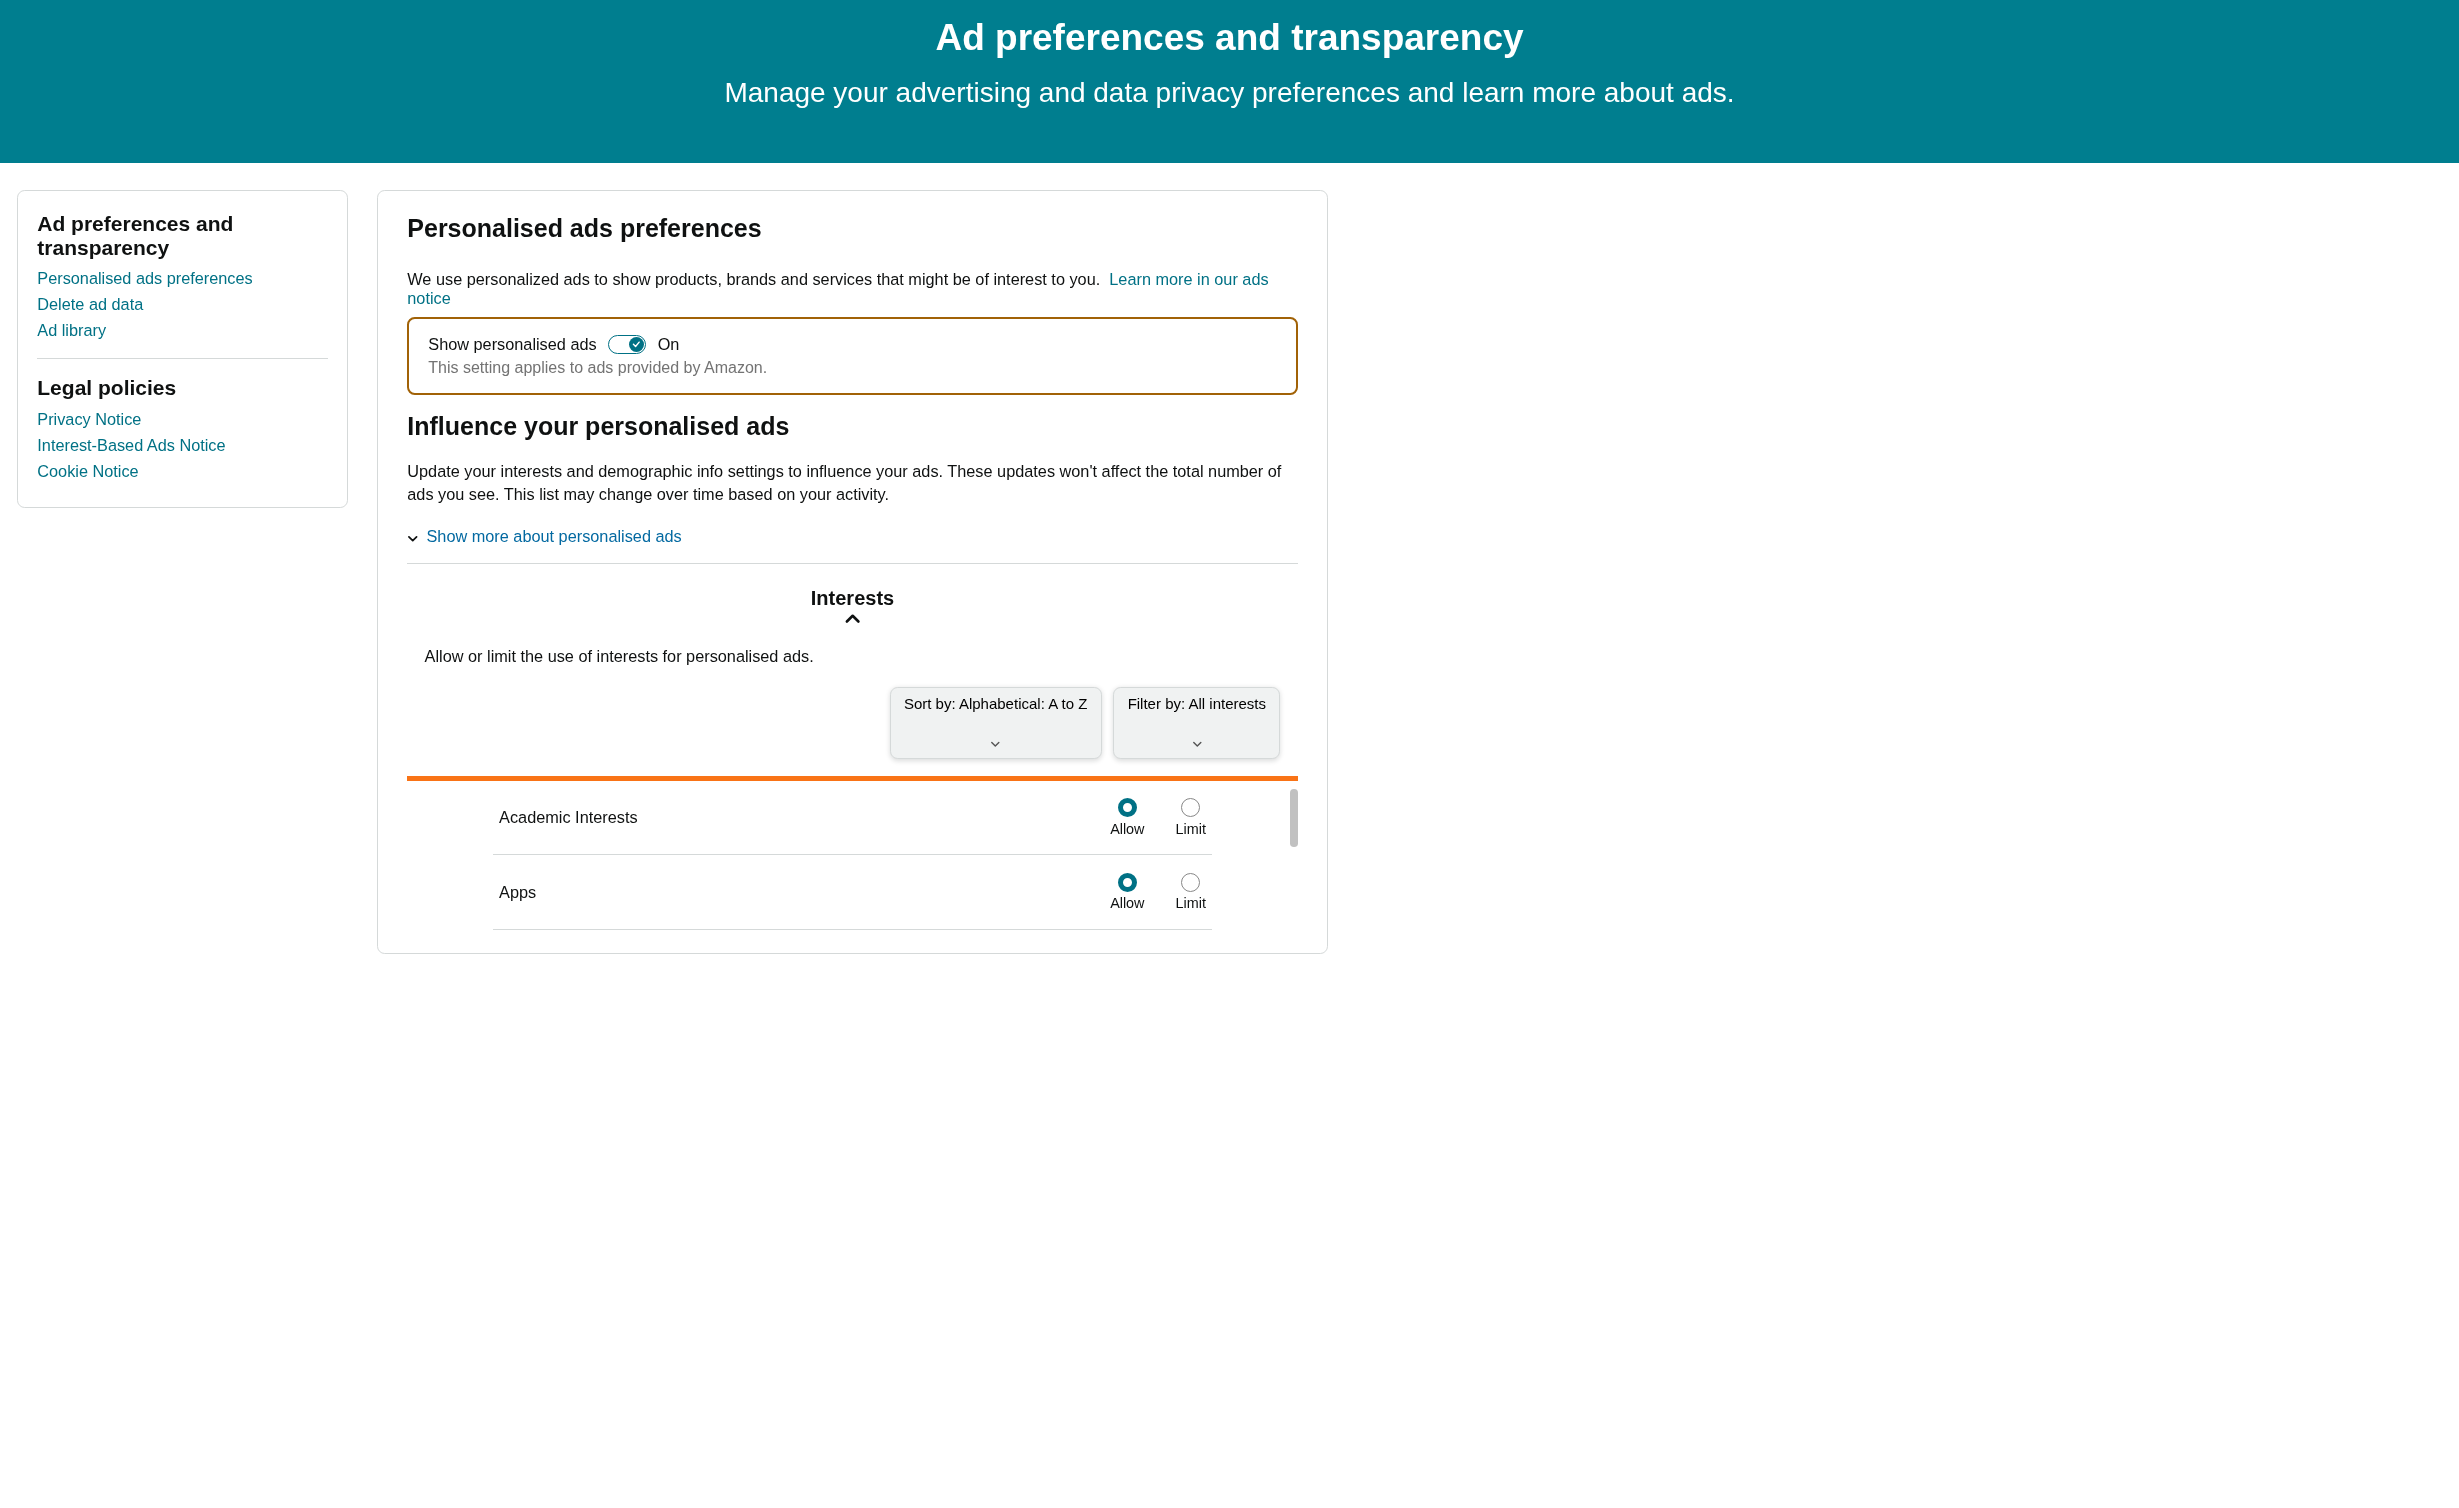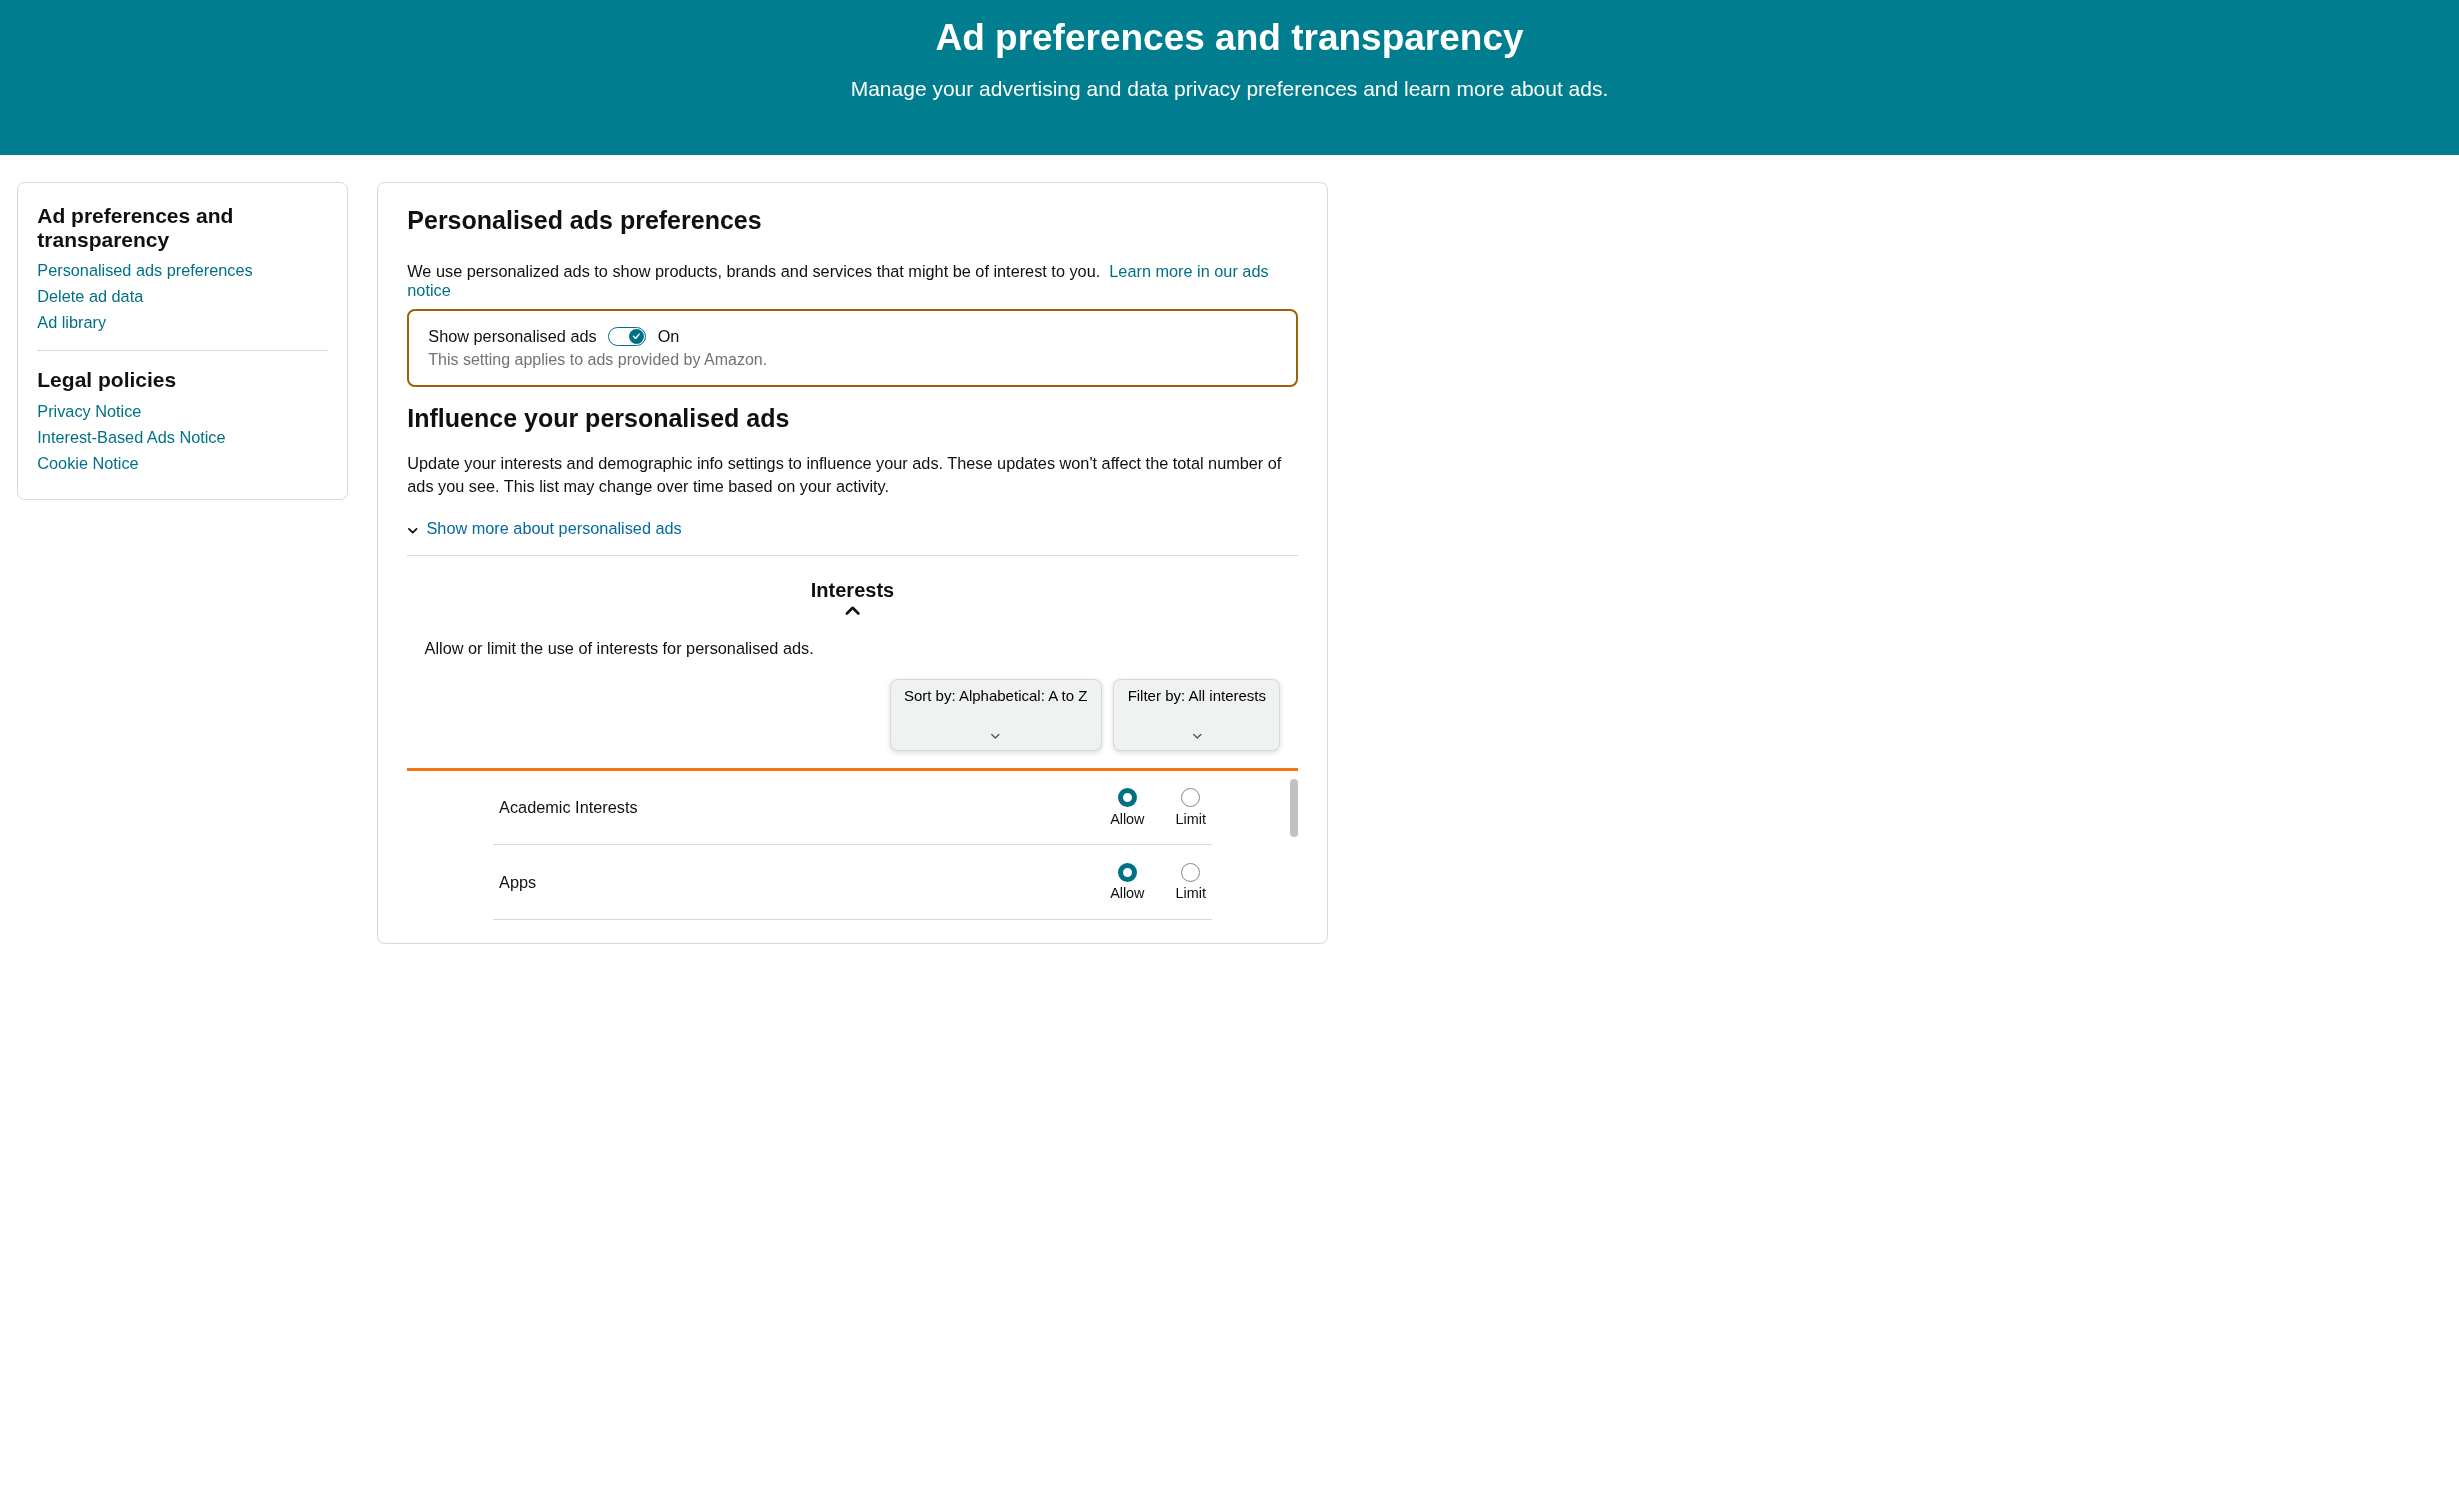--- a/index.html
+++ b/index.html
@@ -17,21 +17,21 @@
       color: #fff;
       text-align: center;
       padding: 17.3px 19px 54px 19px;
     }
     .hero h1 {
       font-size: 37px;
       font-weight: 700;
       margin-bottom: 17.3px;
     }
     .hero p {
-      font-size: 21px;
+      font-size: 28px;
       font-weight: 400;
     }
     .container {
       display: flex;
       gap: 29px;
       padding: 27px 17.3px;
       max-width: 1345px;
     }
     .sidebar {
       width: 331px;
@@ -182,21 +182,21 @@
       padding: 7.7px 13.4px;
       font-size: 15px;
       display: flex;
       align-items: center;
       gap: 27px;
       cursor: pointer;
       box-shadow: 0 1.9px 4.8px rgba(15,17,17,.15);
       flex-direction: column;
     }
     .interest-list {
-      border-top: 3px solid #f97316;
+      border-top: 5px solid #f97316;
       position: relative;
     }
     .interest-list-inner {
       max-height: 192px;
       overflow-y: auto;
       padding: 0 86px;
     }
     .interest-item {
       display: flex;
       justify-content: space-between;

